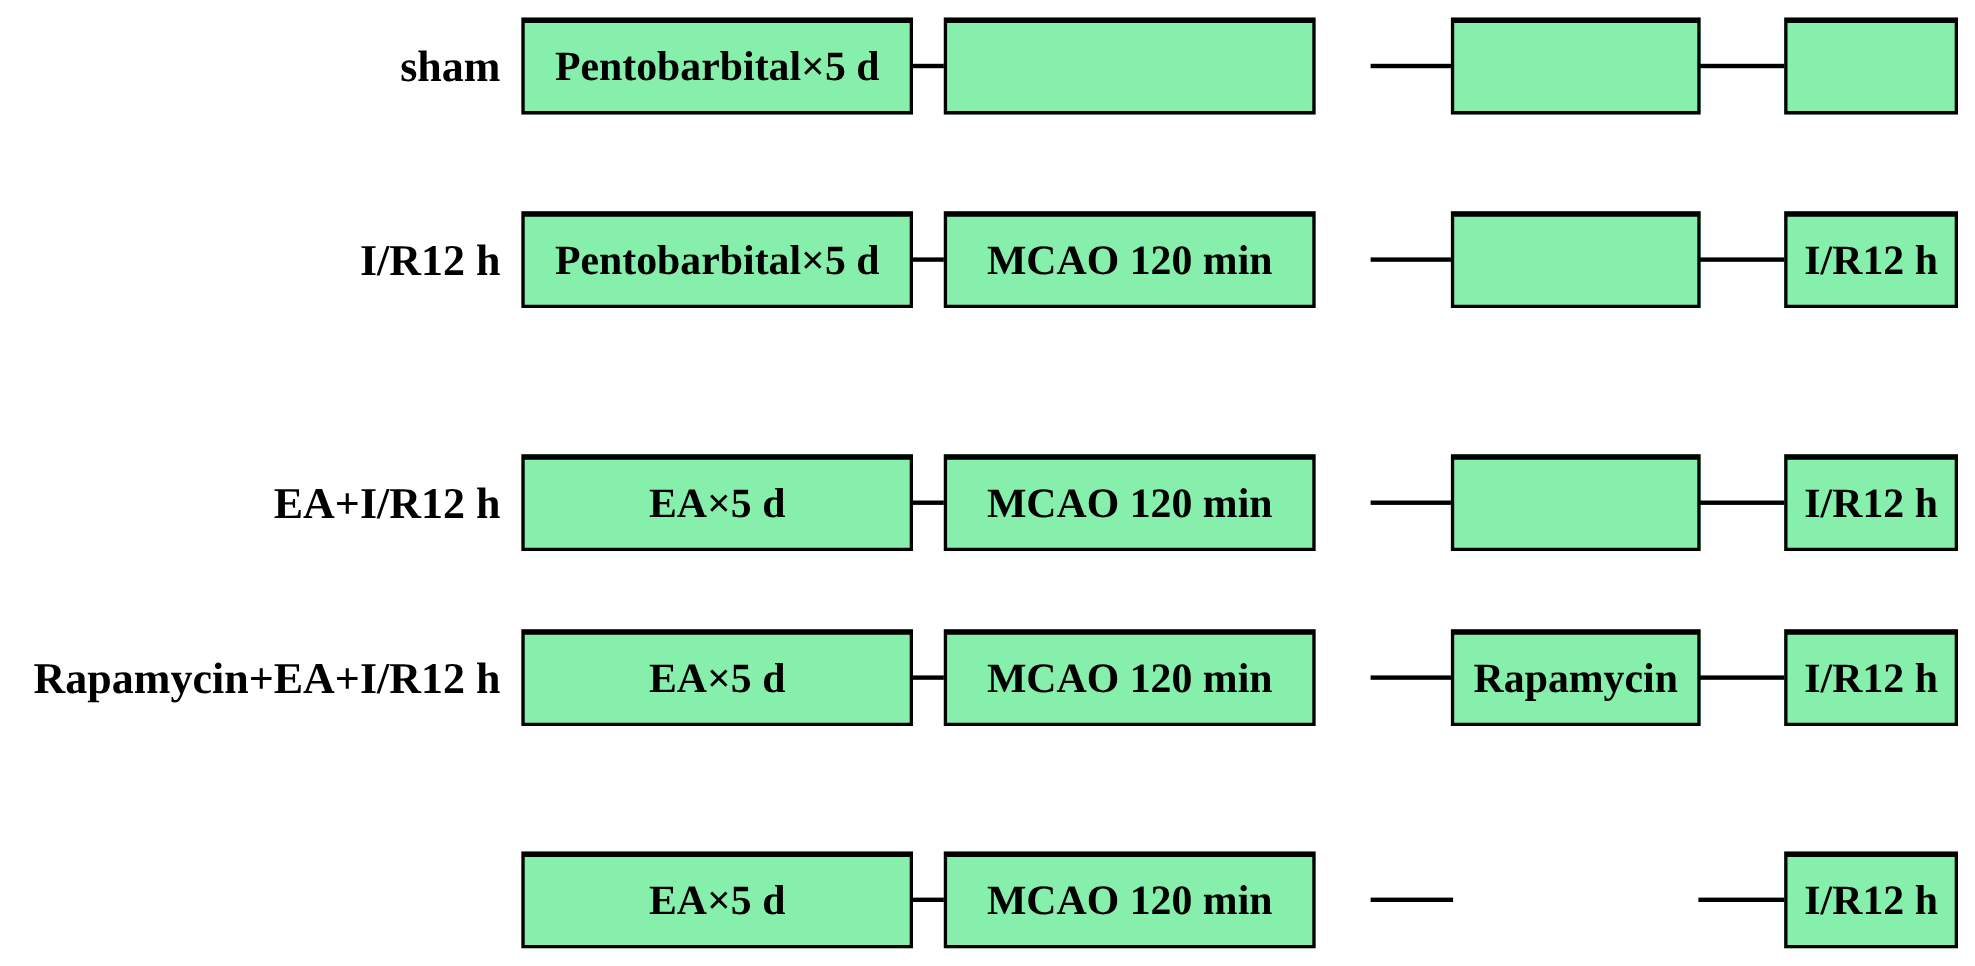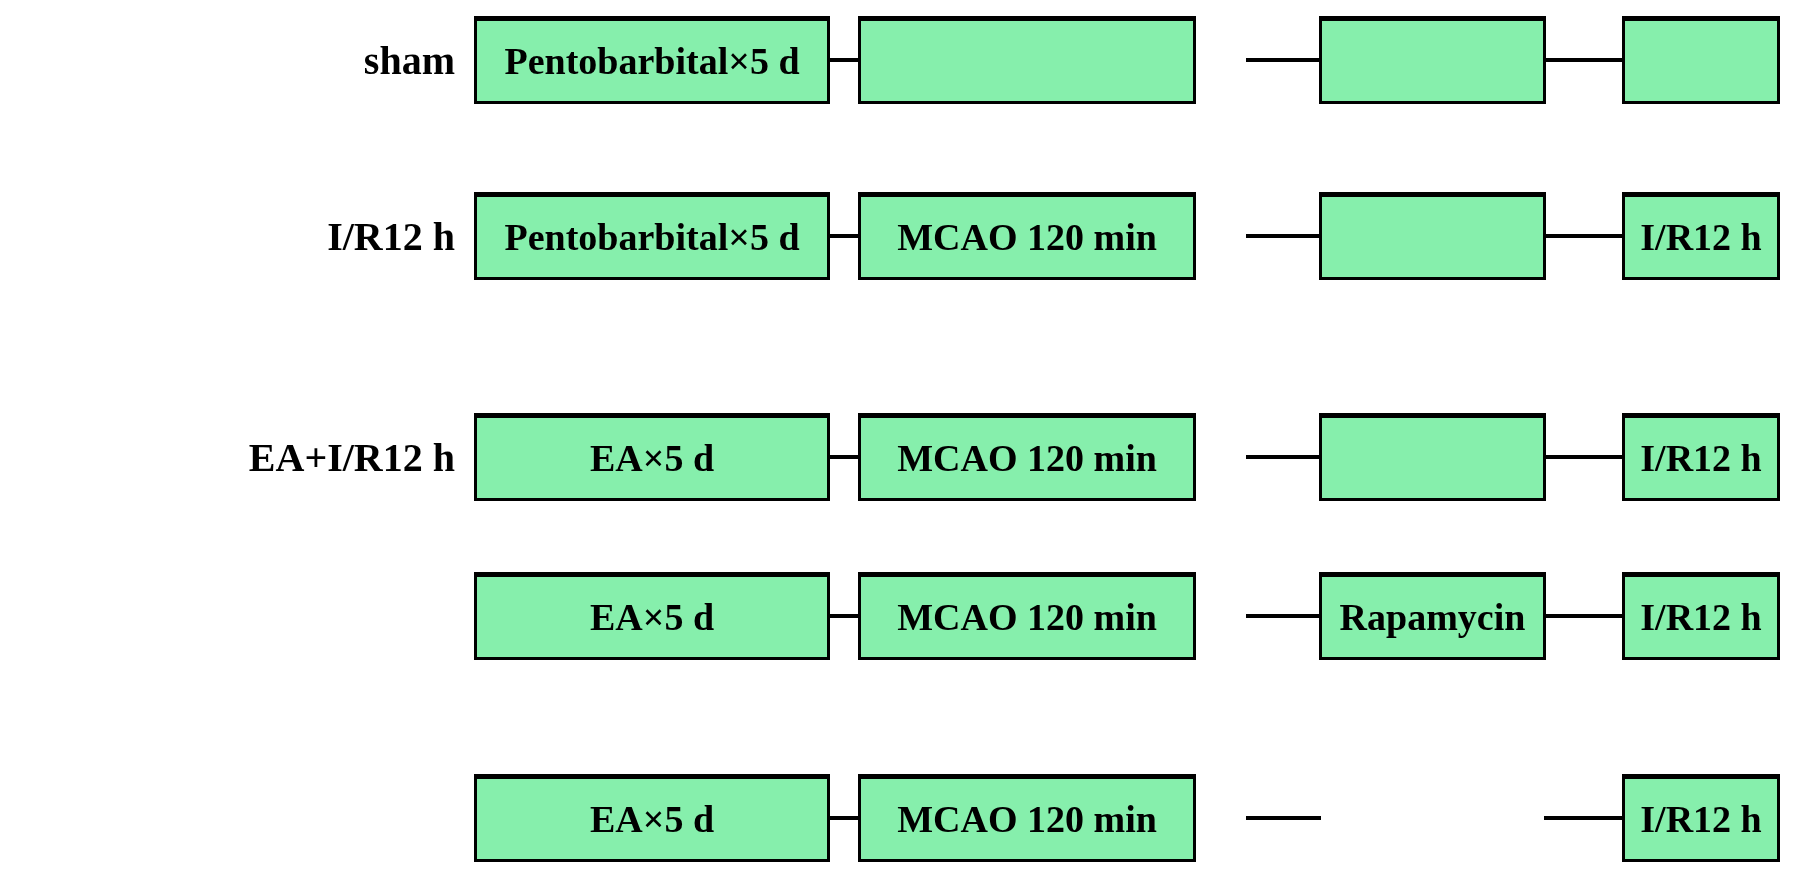--- a/index.html
+++ b/index.html
@@ -105,20 +105,21 @@
     <div class="box box-1">EA×5 d</div>
     <div class="conn conn-1"></div>
     <div class="box box-2">MCAO 120 min</div>
     <div class="conn conn-2"></div>
     <div class="box box-3"></div>
     <div class="conn conn-3"></div>
     <div class="box box-4">I/R12 h</div>
   </div>
 
   <div class="row row-4">
+    <div class="row-label">Rapamycin+EA+I/R12 h</div>
     <div class="box box-1">EA×5 d</div>
     <div class="conn conn-1"></div>
     <div class="box box-2">MCAO 120 min</div>
     <div class="conn conn-2"></div>
     <div class="box box-3">Rapamycin</div>
     <div class="conn conn-3"></div>
     <div class="box box-4">I/R12 h</div>
   </div>
 
   <div class="row row-5">

